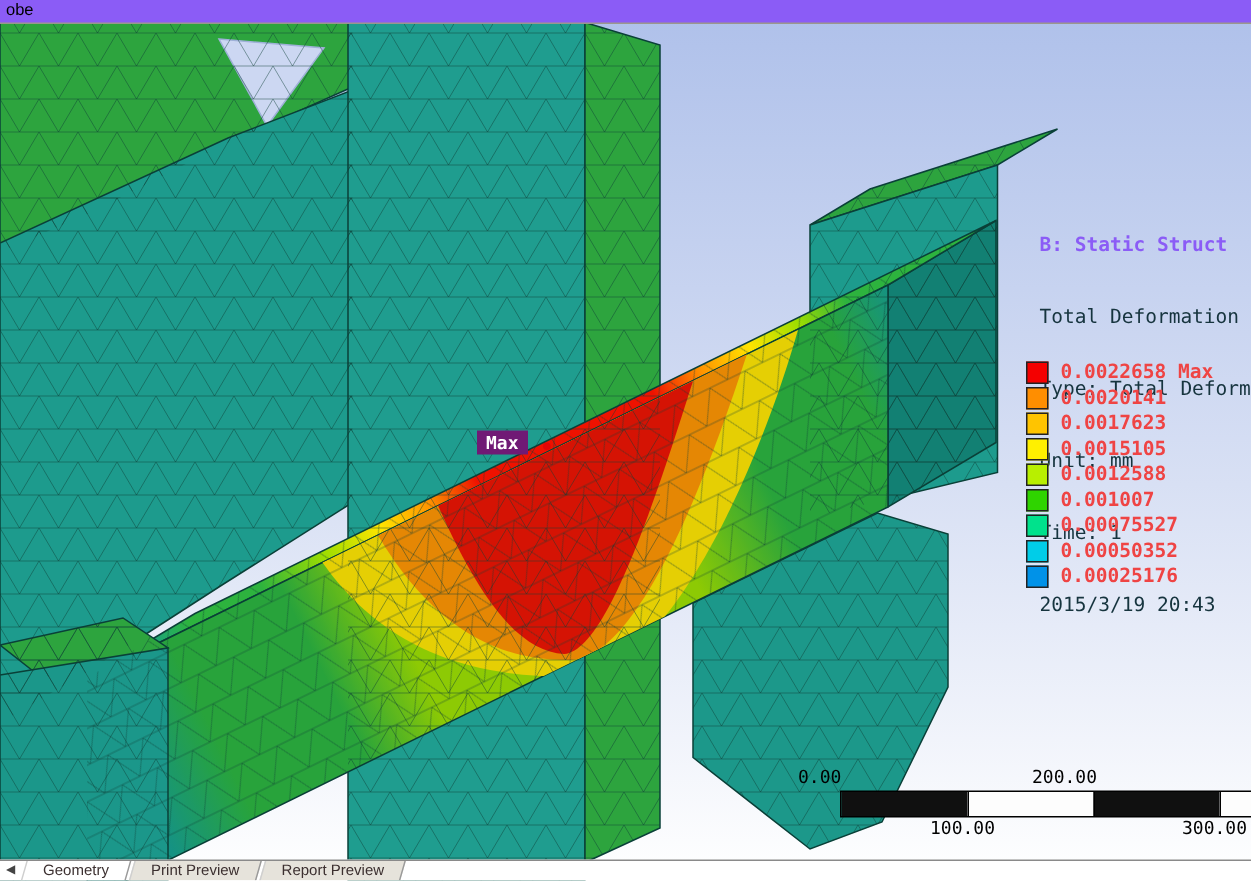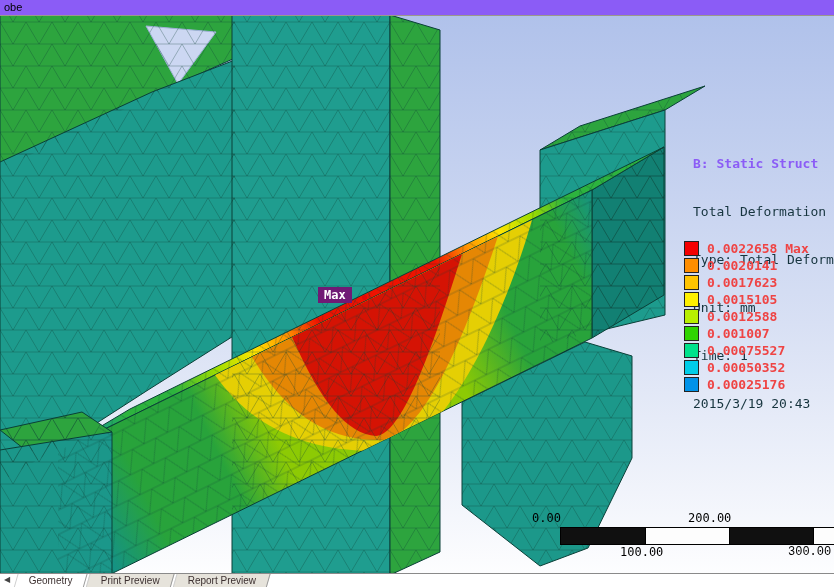--- a/index.html
+++ b/index.html
@@ -40,21 +40,21 @@
   #maxdot{position:absolute;z-index:4;left:362px;top:295px;width:5px;height:5px;
     background:#e30505;border-radius:50%;}
 
   
   #ruler{position:absolute;z-index:4;left:528px;top:511px;width:380px;height:50px;
     font:12px "DejaVu Sans Mono","Liberation Mono",monospace;color:#000;}
   #ruler span{position:absolute;white-space:pre;}
   #r-0{left:4px;top:0;text-align:right;}
   #r-200{left:160px;top:0;}
   #r-100{left:92px;top:34px;}
-  #r-300{left:260px;top:34px;font-family:Liberation Mono, monospace;}
+  #r-300{left:260px;top:34px;}
   #rbar{position:absolute;left:32px;top:16px;width:340px;height:16px;
     border:1px solid #000;display:flex;}
   #rbar .seg{width:84px;height:100%;}
   #rbar .b{background:#101010;}
   #rbar .w{background:#fdfdfd;border-left:1px solid #000;box-sizing:border-box;}
   #rbar .b2{background:#101010;border-left:1px solid #000;box-sizing:border-box;}
 </style>
 </head>
 <body>
 

